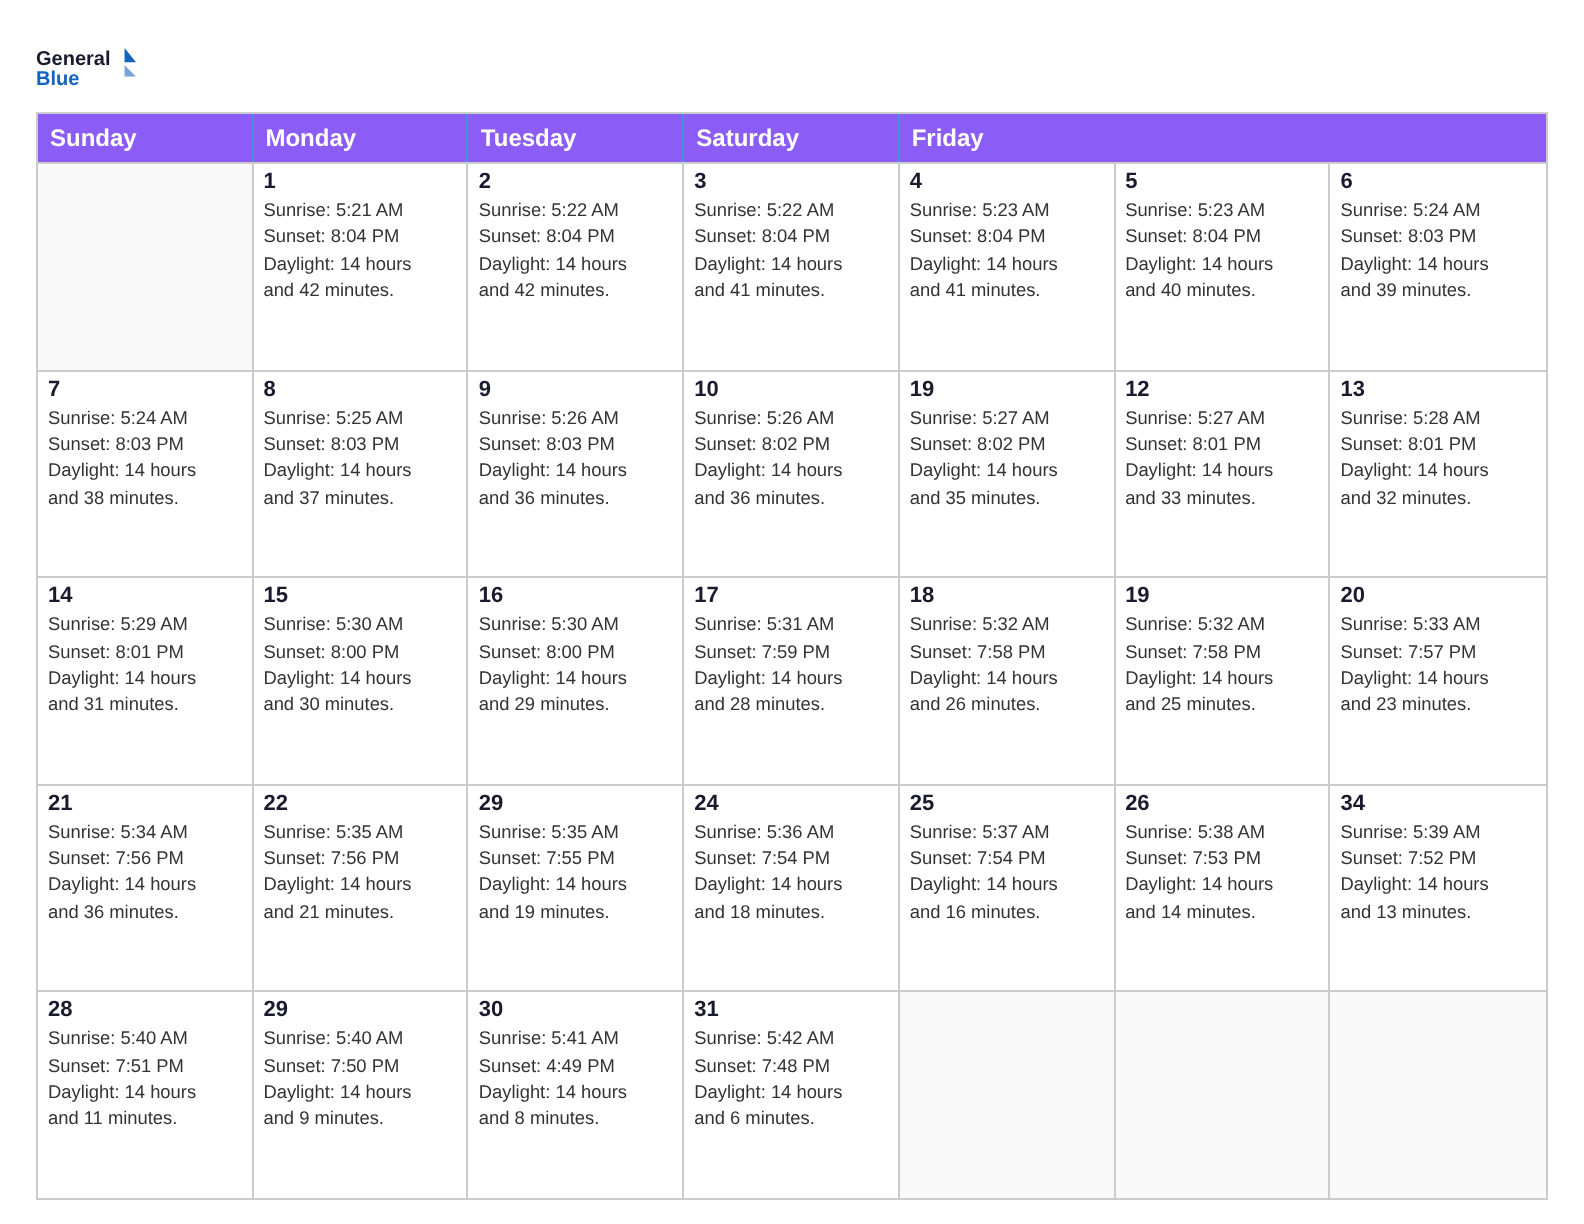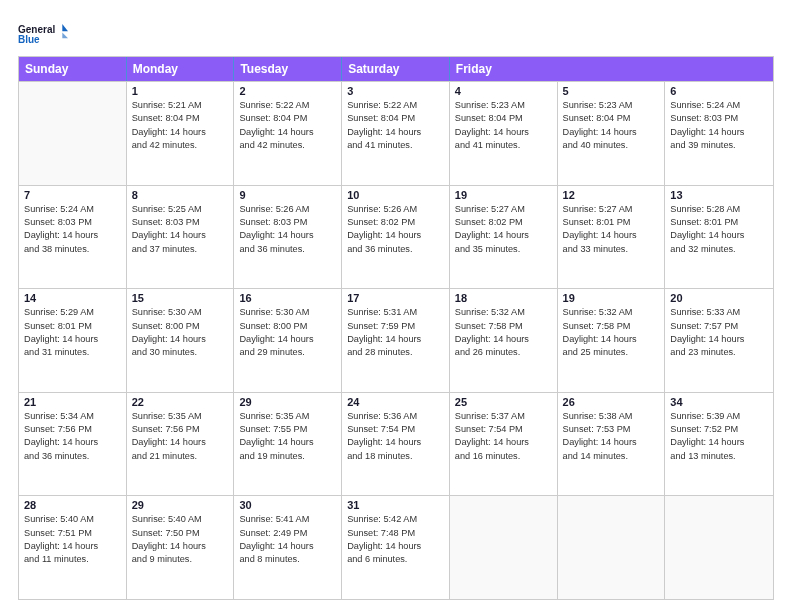--- a/index.html
+++ b/index.html
@@ -333,21 +333,21 @@
           <div class="cal-cell">
             <div class="day-num">29</div>
             <div class="cell-line">Sunrise: 5:40 AM</div>
             <div class="cell-line">Sunset: 7:50 PM</div>
             <div class="cell-line">Daylight: 14 hours</div>
             <div class="cell-line">and 9 minutes.</div>
           </div>
           <div class="cal-cell">
             <div class="day-num">30</div>
             <div class="cell-line">Sunrise: 5:41 AM</div>
-            <div class="cell-line">Sunset: 2:49 PM</div>
+            <div class="cell-line">Sunset: 4:49 PM</div>
             <div class="cell-line">Daylight: 14 hours</div>
             <div class="cell-line">and 8 minutes.</div>
           </div>
           <div class="cal-cell">
             <div class="day-num">31</div>
             <div class="cell-line">Sunrise: 5:42 AM</div>
             <div class="cell-line">Sunset: 7:48 PM</div>
             <div class="cell-line">Daylight: 14 hours</div>
             <div class="cell-line">and 6 minutes.</div>
           </div>

